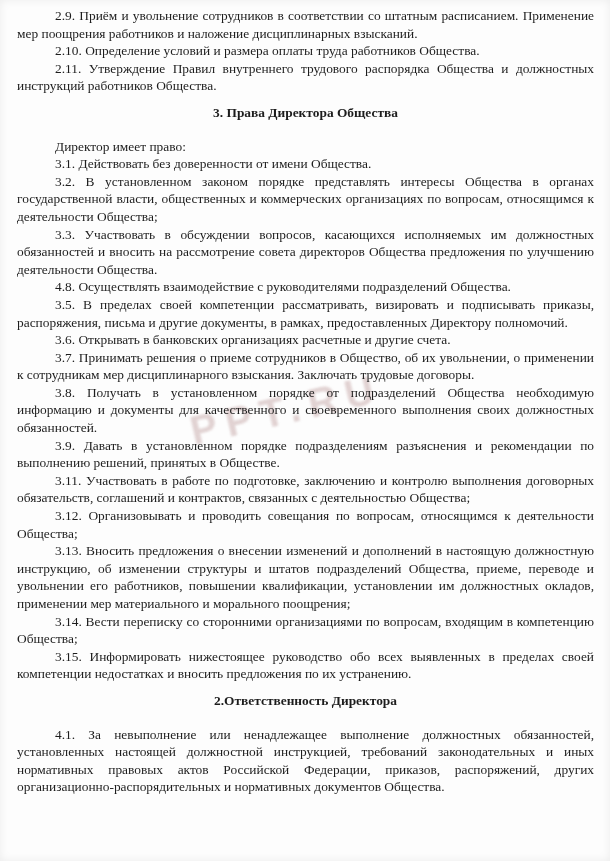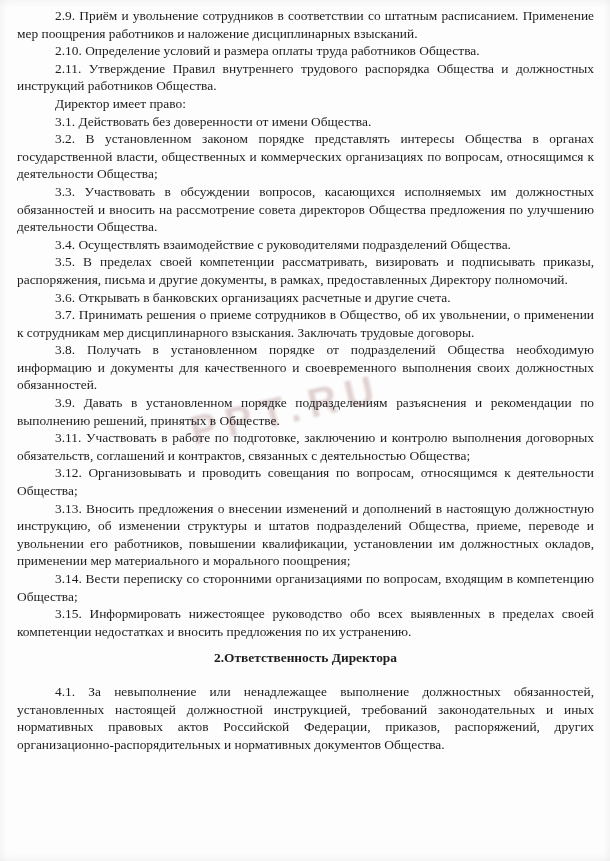--- a/index.html
+++ b/index.html
@@ -59,25 +59,26 @@
 </style>
 </head>
 <body>
 
 <div class="page" style="color: rgb(29, 29, 29); background: rgb(253, 253, 253);">
   <div class="watermark" style="color: rgba(178, 140, 140, 0.38);">PPT.RU</div>
   <div class="doc">
       <p class="block block-body">2.9. Приём и увольнение сотрудников в соответствии со штатным расписанием. Применение мер поощрения работников и наложение дисциплинарных взысканий.</p>
       <p class="block block-body">2.10. Определение условий и размера оплаты труда работников Общества.</p>
       <p class="block block-body">2.11. Утверждение Правил внутреннего трудового распорядка Общества и должностных инструкций работников Общества.</p>
+      <p class="block block-heading">3. Права Директора Общества</p>
       <p class="block block-body">Директор имеет право:</p>
       <p class="block block-body">3.1. Действовать без доверенности от имени Общества.</p>
       <p class="block block-body">3.2. В установленном законом порядке представлять интересы Общества в органах государственной власти, общественных и коммерческих организациях по вопросам, относящимся к деятельности Общества;</p>
       <p class="block block-body">3.3. Участвовать в обсуждении вопросов, касающихся исполняемых им должностных обязанностей и вносить на рассмотрение совета директоров Общества предложения по улучшению деятельности Общества.</p>
-      <p class="block block-body">3.4. Осуществлять взаимодействие с руководителями подразделений Общества.</p>
+      <p class="block block-body">4.8. Осуществлять взаимодействие с руководителями подразделений Общества.</p>
       <p class="block block-body">3.5. В пределах своей компетенции рассматривать, визировать и подписывать приказы, распоряжения, письма и другие документы, в рамках, предоставленных Директору полномочий.</p>
       <p class="block block-body">3.6. Открывать в банковских организациях расчетные и другие счета.</p>
       <p class="block block-body">3.7. Принимать решения о приеме сотрудников в Общество, об их увольнении, о применении к сотрудникам мер дисциплинарного взыскания. Заключать трудовые договоры.</p>
       <p class="block block-body">3.8. Получать в установленном порядке от подразделений Общества необходимую информацию и документы для качественного и своевременного выполнения своих должностных обязанностей.</p>
       <p class="block block-body">3.9. Давать в установленном порядке подразделениям разъяснения и рекомендации по выполнению решений, принятых в Обществе.</p>
       <p class="block block-body">3.11. Участвовать в работе по подготовке, заключению и контролю выполнения договорных обязательств, соглашений и контрактов, связанных с деятельностью Общества;</p>
       <p class="block block-body">3.12. Организовывать и проводить совещания по вопросам, относящимся к деятельности Общества;</p>
       <p class="block block-body">3.13. Вносить предложения о внесении изменений и дополнений в настоящую должностную инструкцию, об изменении структуры и штатов подразделений Общества, приеме, переводе и увольнении его работников, повышении квалификации, установлении им должностных окладов, применении мер материального и морального поощрения;</p>
       <p class="block block-body">3.14. Вести переписку со сторонними организациями по вопросам, входящим в компетенцию Общества;</p>
       <p class="block block-body">3.15. Информировать нижестоящее руководство обо всех выявленных в пределах своей компетенции недостатках и вносить предложения по их устранению.</p>

